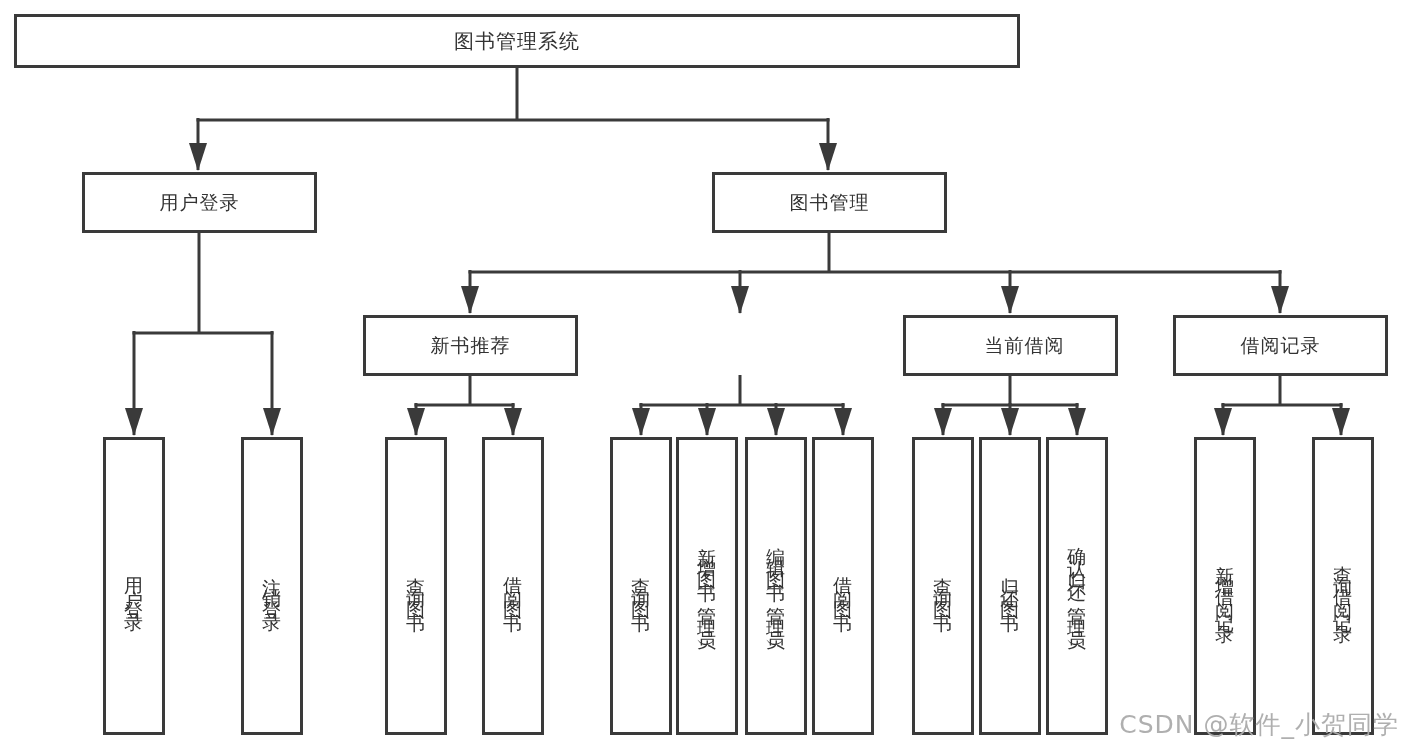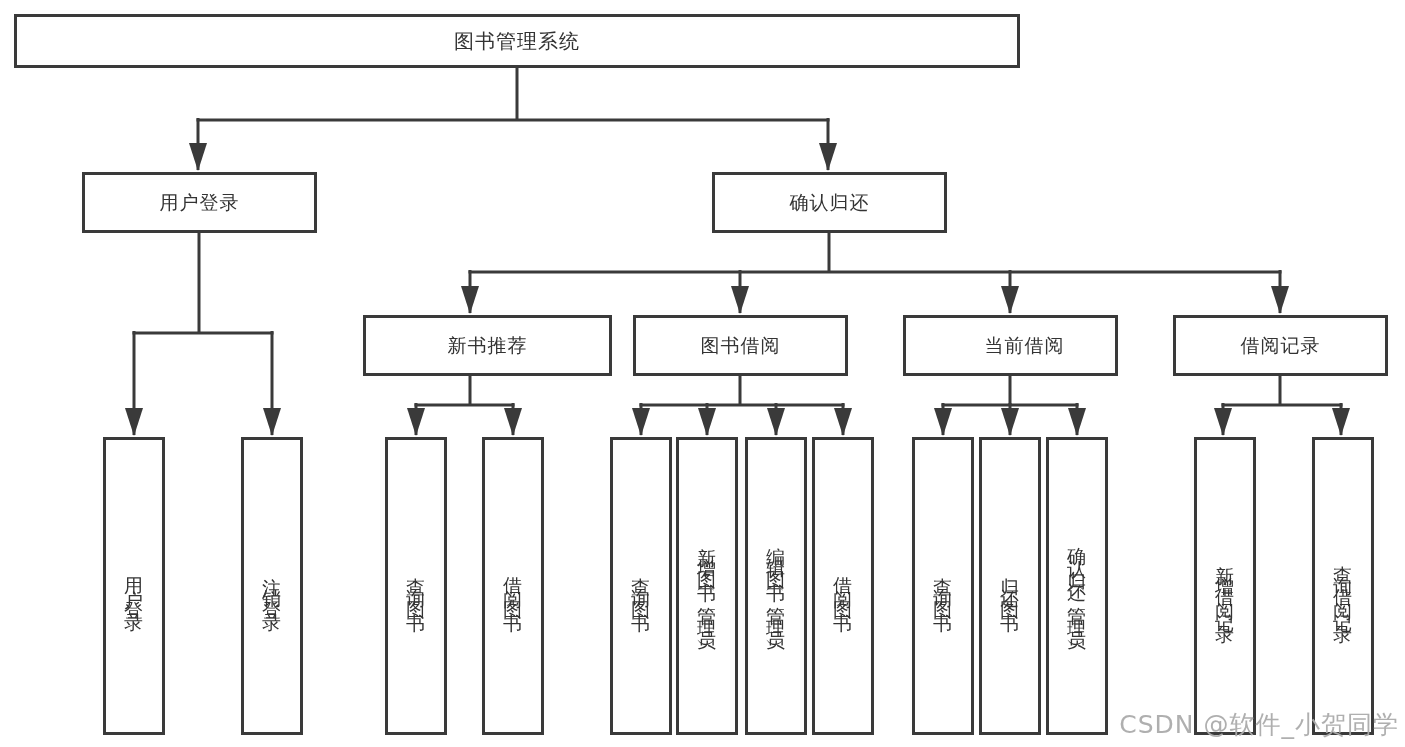--- a/index.html
+++ b/index.html
@@ -93,28 +93,25 @@
   </svg>
 
   <div class="box hbox rootbox" style="left:14px;top:14px;width:1006px;height:54px;">
     <span>图书管理系统</span>
   </div>
 
   <div class="box hbox" style="left:82px;top:172px;width:235px;height:61px;">
     <span>用户登录</span>
   </div>
   <div class="box hbox" style="left:712px;top:172px;width:235px;height:61px;">
-    <span>确认归还</span>
+    <span>图书管理</span>
   </div>
 
-  <div class="box hbox" style="left:363px;top:315px;width:249px;height:61px;">
+  <div class="box hbox" style="left:363px;top:315px;width:215px;height:61px;">
     <span>新书推荐</span>
-  </div>
-  <div class="box hbox" style="left:633px;top:315px;width:215px;height:61px;">
-    <span>图书借阅</span>
   </div>
   <div class="box hbox" style="left:903px;top:315px;width:215px;height:61px;padding-left:28px;">
     <span>当前借阅</span>
   </div>
   <div class="box hbox" style="left:1173px;top:315px;width:215px;height:61px;">
     <span>借阅记录</span>
   </div>
 
   <div class="box vbox" style="left:103px;top:437px;width:62px;height:298px;">
     <span class="vtext">用户登录</span>

